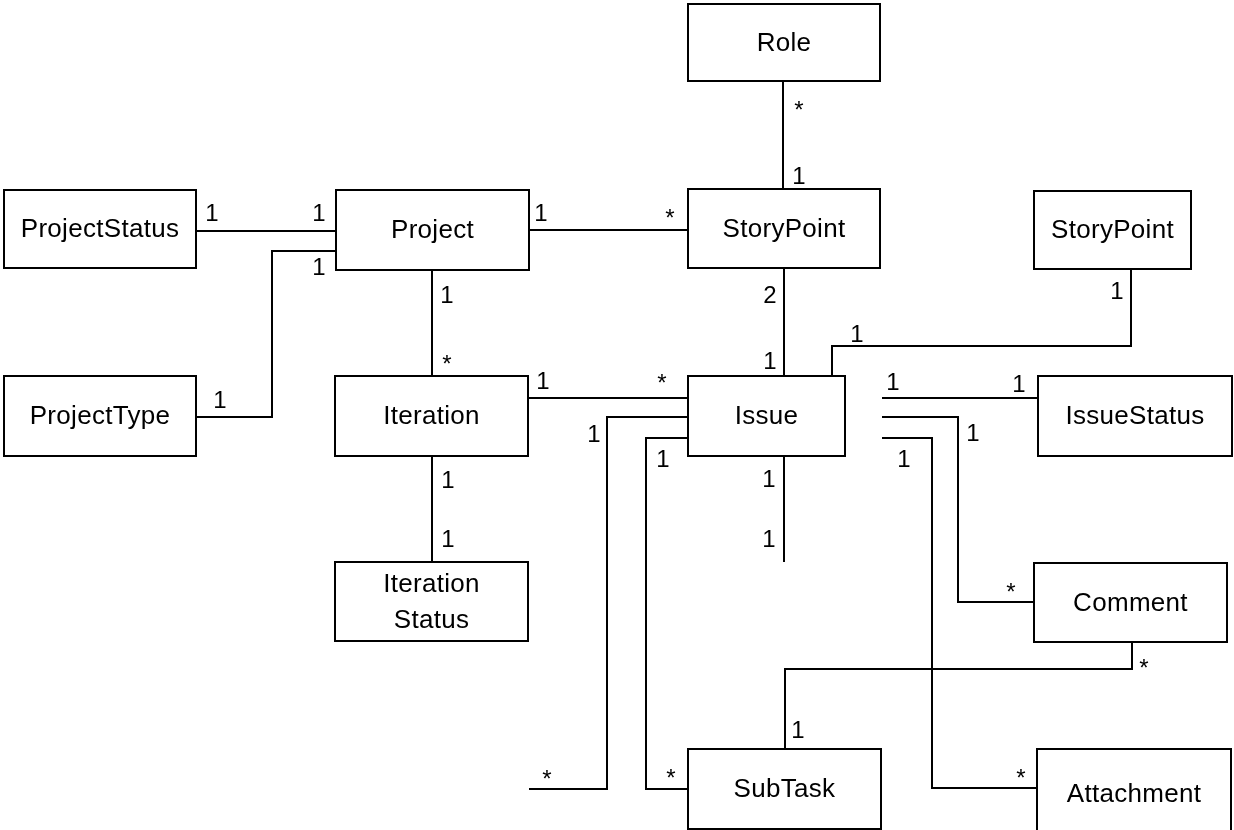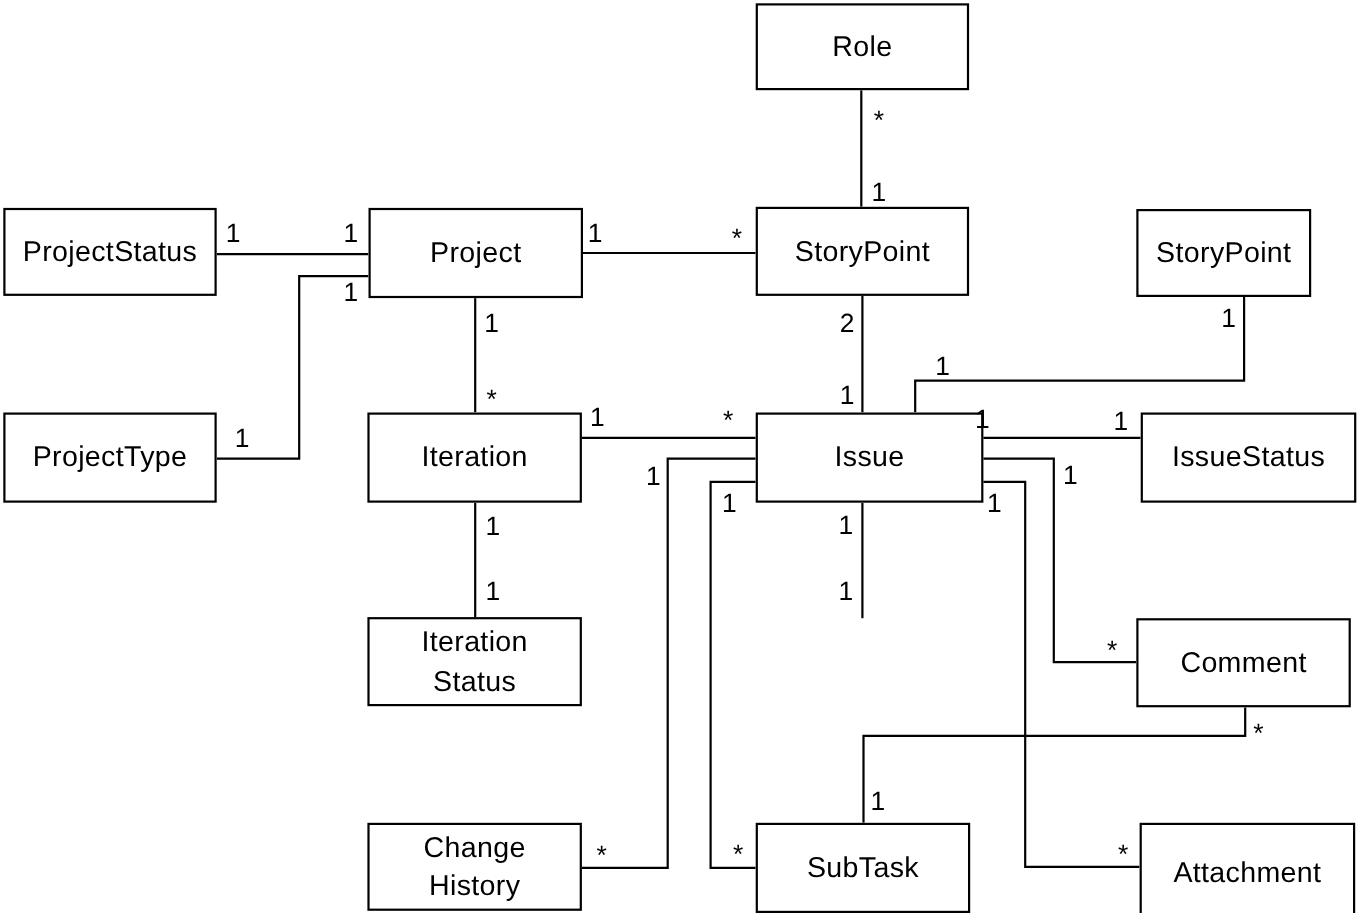--- a/index.html
+++ b/index.html
@@ -94,36 +94,32 @@
     </div>
   <div class="entity" style="left:1033px;top:190px;width:159px;height:80px">
       <span class="entity-label">StoryPoint</span>
     </div>
   <div class="entity" style="left:3px;top:375px;width:194px;height:82px">
       <span class="entity-label">ProjectType</span>
     </div>
   <div class="entity" style="left:334px;top:375px;width:195px;height:82px">
       <span class="entity-label">Iteration</span>
     </div>
-  <div class="entity" style="left:687px;top:375px;width:207px;height:82px">
+  <div class="entity" style="left:687px;top:375px;width:159px;height:82px">
       <span class="entity-label">Issue</span>
     </div>
   <div class="entity" style="left:1037px;top:375px;width:196px;height:82px">
       <span class="entity-label">IssueStatus</span>
     </div>
   <div class="entity" style="left:334px;top:561px;width:195px;height:81px">
       <span class="entity-label">Iteration
 Status</span>
     </div>
   <div class="entity" style="left:1033px;top:562px;width:195px;height:81px">
       <span class="entity-label">Comment</span>
-    </div>
-  <div class="entity" style="left:334px;top:748px;width:195px;height:80px">
-      <span class="entity-label">Change
-History</span>
     </div>
   <div class="entity" style="left:687px;top:748px;width:195px;height:82px">
       <span class="entity-label">SubTask</span>
     </div>
   <div class="entity" style="left:1036px;top:748px;width:196px;height:92px">
       <span class="entity-label">Attachment</span>
     </div>
 
   <span class="mult star" style="left:799px;top:103px">*</span>
   <span class="mult" style="left:799px;top:176px">1</span>

